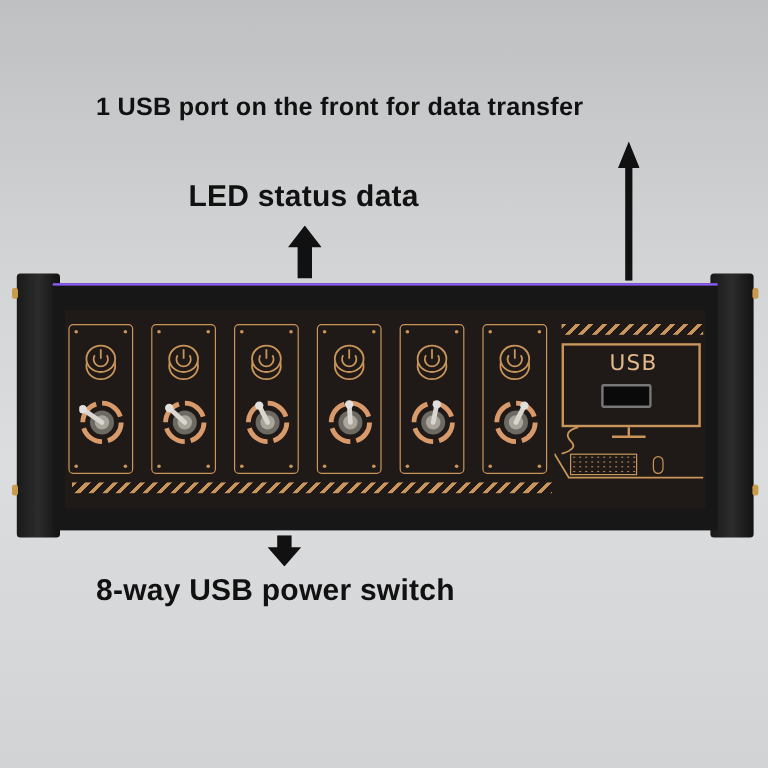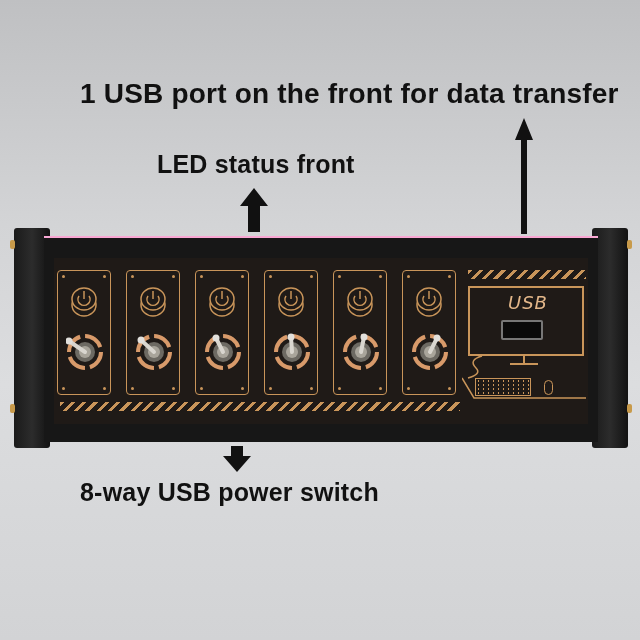--- a/index.html
+++ b/index.html
@@ -1,47 +1,47 @@
 <!DOCTYPE html>
 <html><head>
 <meta charset="utf-8">
 <style>
   html,body{margin:0;padding:0;}
   body{width:640px;height:640px;overflow:hidden;position:relative;
     background:linear-gradient(180deg,#bfc0c2 0%,#d3d4d6 35%,#dcdddf 60%,#d2d3d5 100%);
     font-family:"Liberation Sans",sans-serif;}
   .caption{position:absolute;font-weight:bold;color:#111;white-space:nowrap;letter-spacing:0.2px;}
-  #cap-top{left:80px;top:78px;font-size:28px;}
+  #cap-top{left:80px;top:78px;font-size:21px;}
   #cap-led{left:157px;top:150px;font-size:25px;}
   #cap-bottom{left:80px;top:478px;font-size:25px;}
   .arrow{position:absolute;}
   .device{position:absolute;left:14px;top:228px;width:614px;height:220px;}
   .endcap{position:absolute;top:0;width:36px;height:220px;background:linear-gradient(90deg,#1a1a1a,#2c2c2c 50%,#121212);border-radius:3px;}
   .endcap.left{left:0;}
   .endcap.right{right:0;}
   .screw{position:absolute;width:5px;height:9px;background:#c89a4a;border-radius:2px;}
-  .body{position:absolute;left:30px;right:30px;top:8px;bottom:6px;background:#171717;border-top:2px solid #f9a8d4;font-style:italic;}
+  .body{position:absolute;left:30px;right:30px;top:8px;bottom:6px;background:#171717;border-top:2px solid #8b5cf6;}
   .face{position:absolute;left:10px;right:10px;top:20px;bottom:18px;background:#1f1a17;}
   .module{position:absolute;top:12px;width:54px;height:125px;border:1.5px solid #c9955a;border-radius:4px;box-sizing:border-box;}
   .module .dot{position:absolute;width:3px;height:3px;border-radius:50%;background:#c9955a;}
   .power-icon{position:absolute;left:12px;top:14px;width:28px;height:34px;}
   .toggle{position:absolute;left:8px;top:62px;width:38px;height:38px;}
   .hazard{position:absolute;background:repeating-linear-gradient(135deg,#c9955a 0 3px,transparent 3px 8px);}
   .monitor{position:absolute;border:2px solid #c9955a;box-sizing:border-box;}
   .usb-label{position:absolute;color:#e3b78a;font-size:18px;letter-spacing:1px;font-family:"DejaVu Sans",sans-serif;}
   .usb-port{position:absolute;background:#0a0a0a;border:2px solid #777;border-radius:2px;box-sizing:border-box;}
   .keyboard{position:absolute;border:1.5px solid #c9955a;box-sizing:border-box;
     background-image:radial-gradient(#c9955a 0.8px,transparent 1px);background-size:5px 4px;}
   .mouse{position:absolute;border:1.5px solid #c9955a;border-radius:5px;box-sizing:border-box;}
 </style>
 </head>
 <body>
 
 <div class="caption" id="cap-top">1 USB port on the front for data transfer</div>
-<div class="caption" id="cap-led">LED status front</div>
+<div class="caption" id="cap-led">LED status data</div>
 <div class="caption" id="cap-bottom">8-way USB power switch</div>
 
 <svg class="arrow" style="left:515px;top:118px" width="18" height="116">
   <polygon points="9,0 18,22 12,22 12,116 6,116 6,22 0,22" fill="#111"></polygon>
 </svg>
 <svg class="arrow" style="left:240px;top:188px" width="28" height="44">
   <polygon points="14,0 28,18 20,18 20,44 8,44 8,18 0,18" fill="#111"></polygon>
 </svg>
 <svg class="arrow" style="left:223px;top:446px" width="28" height="26">
   <polygon points="8,0 20,0 20,10 28,10 14,26 0,10 8,10" fill="#111"></polygon>

